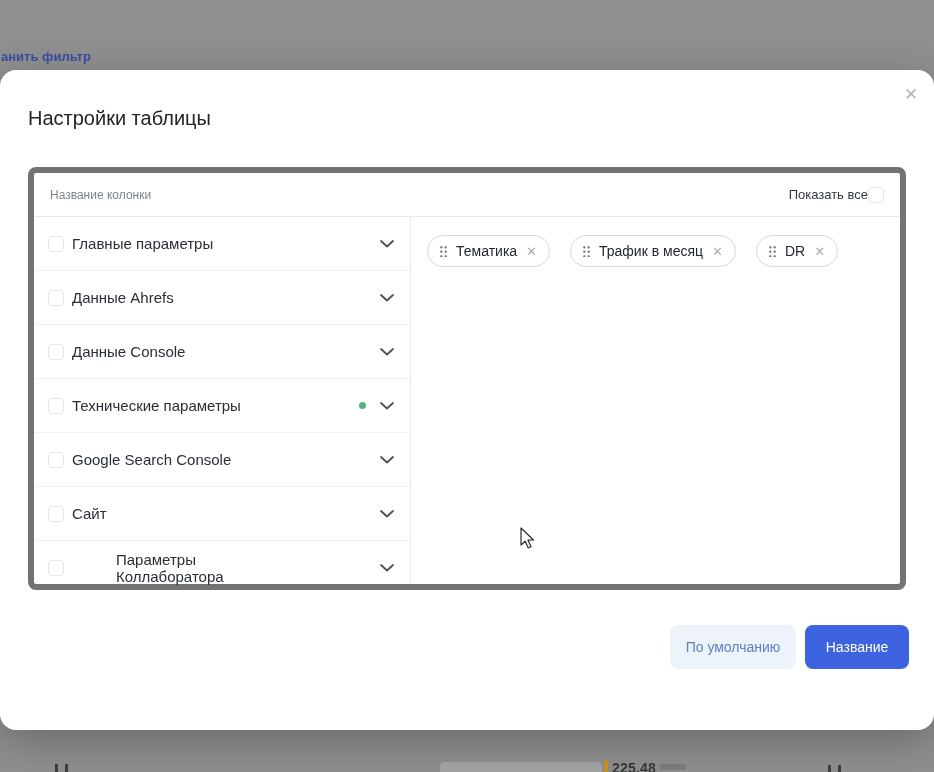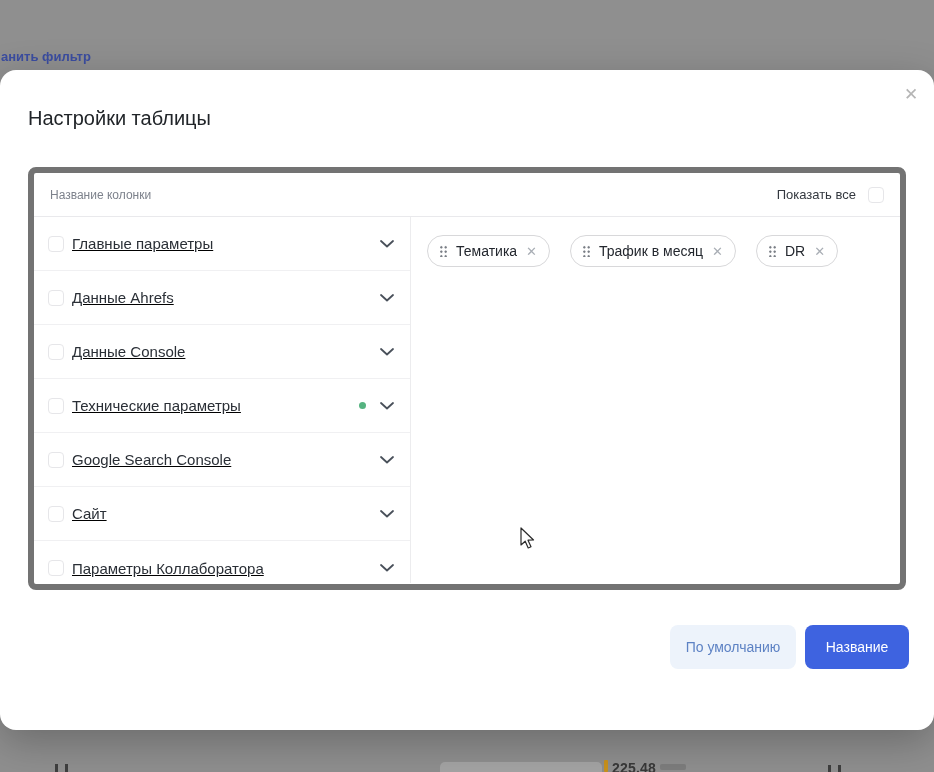--- a/index.html
+++ b/index.html
@@ -53,35 +53,35 @@
   
   .panel {
     position: absolute; left: 28px; right: 28px; top: 97px; height: 423px;
     border: 6px solid #737373; border-radius: 8px; background: #fff;
   }
   .panel-header {
     height: 44px; display: flex; align-items: center; justify-content: space-between;
     padding: 0 16px; border-bottom: 1px solid #e9e9ec;
   }
   .panel-header-label { font-size: 12px; color: #7d828c; }
-  .show-all { display: flex; align-items: center; gap: 12px; }
+  .show-all { display: flex; align-items: center; }
   .show-all-label { font-size: 13px; color: #33383f; }
   .checkbox {
     width: 16px; height: 16px; border: 1px solid #e6e6e9; border-radius: 4px;
     background: #fff; flex: 0 0 auto;
   }
   .panel-body { display: flex; height: calc(100% - 45px); }
 
   
-  .left-col { width: 377px; border-right: 1px solid #ececee; text-decoration: underline; }
+  .left-col { width: 377px; border-right: 1px solid #ececee; }
   .category-row {
     height: 54px; display: flex; align-items: center;
     padding: 0 16px 0 14px; border-bottom: 1px solid #f0f0f2; cursor: pointer;
   }
-  .category-row:last-child { border-bottom: none; }
+  .category-row:last-child { border-bottom: none; gap: 44px; }
   .category-label { font-size: 15px; color: #2a2f36; margin-left: 8px; }
   .spacer { flex: 1; }
   .dot {
     width: 7px; height: 7px; border-radius: 50%; background: #55b380;
     margin-right: 14px;
   }
   .chev { display: flex; align-items: center; }
 
   
   .right-col { flex: 1; padding: 18px 16px; }

